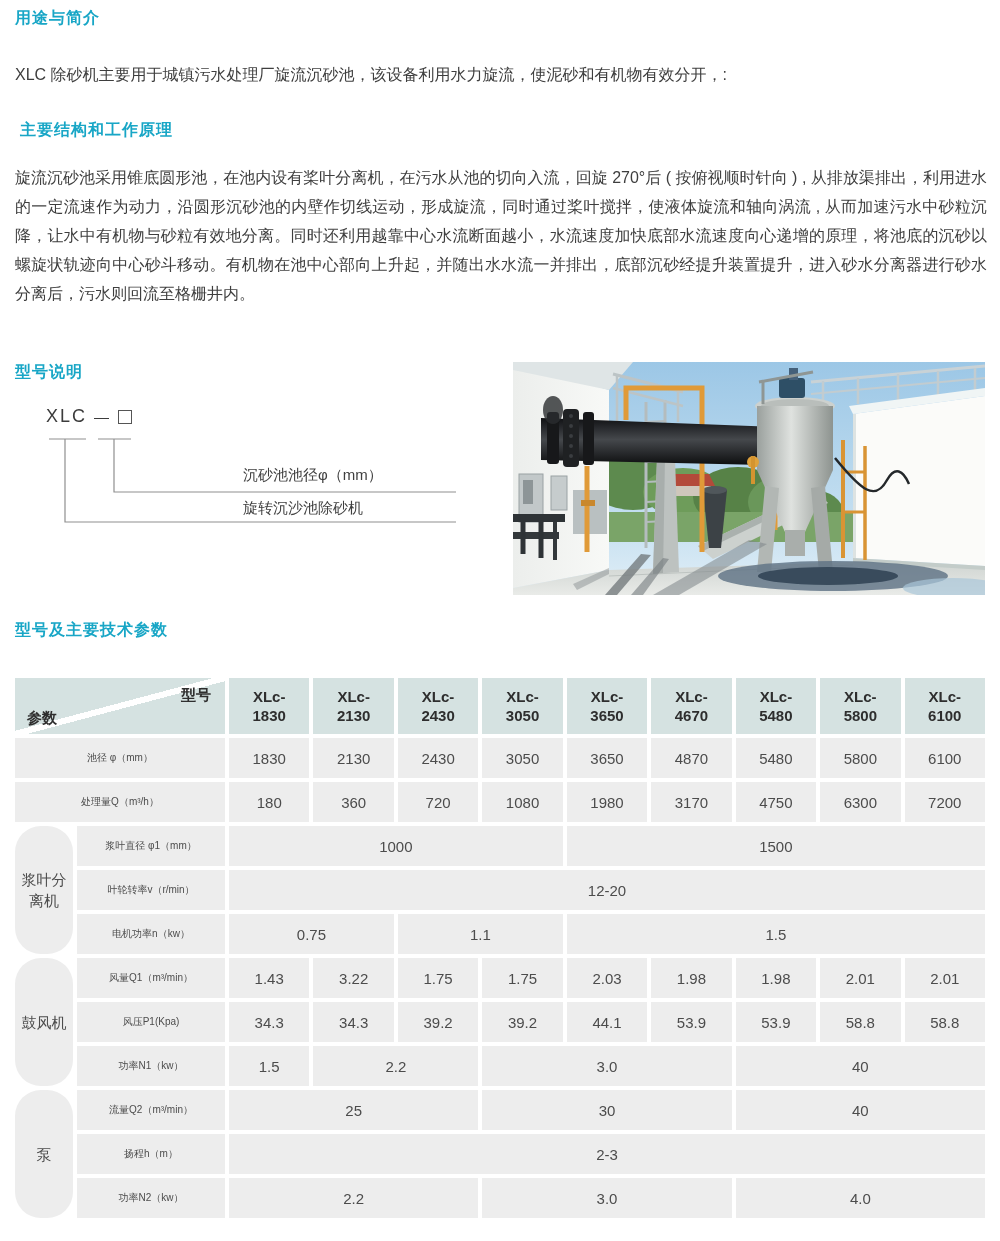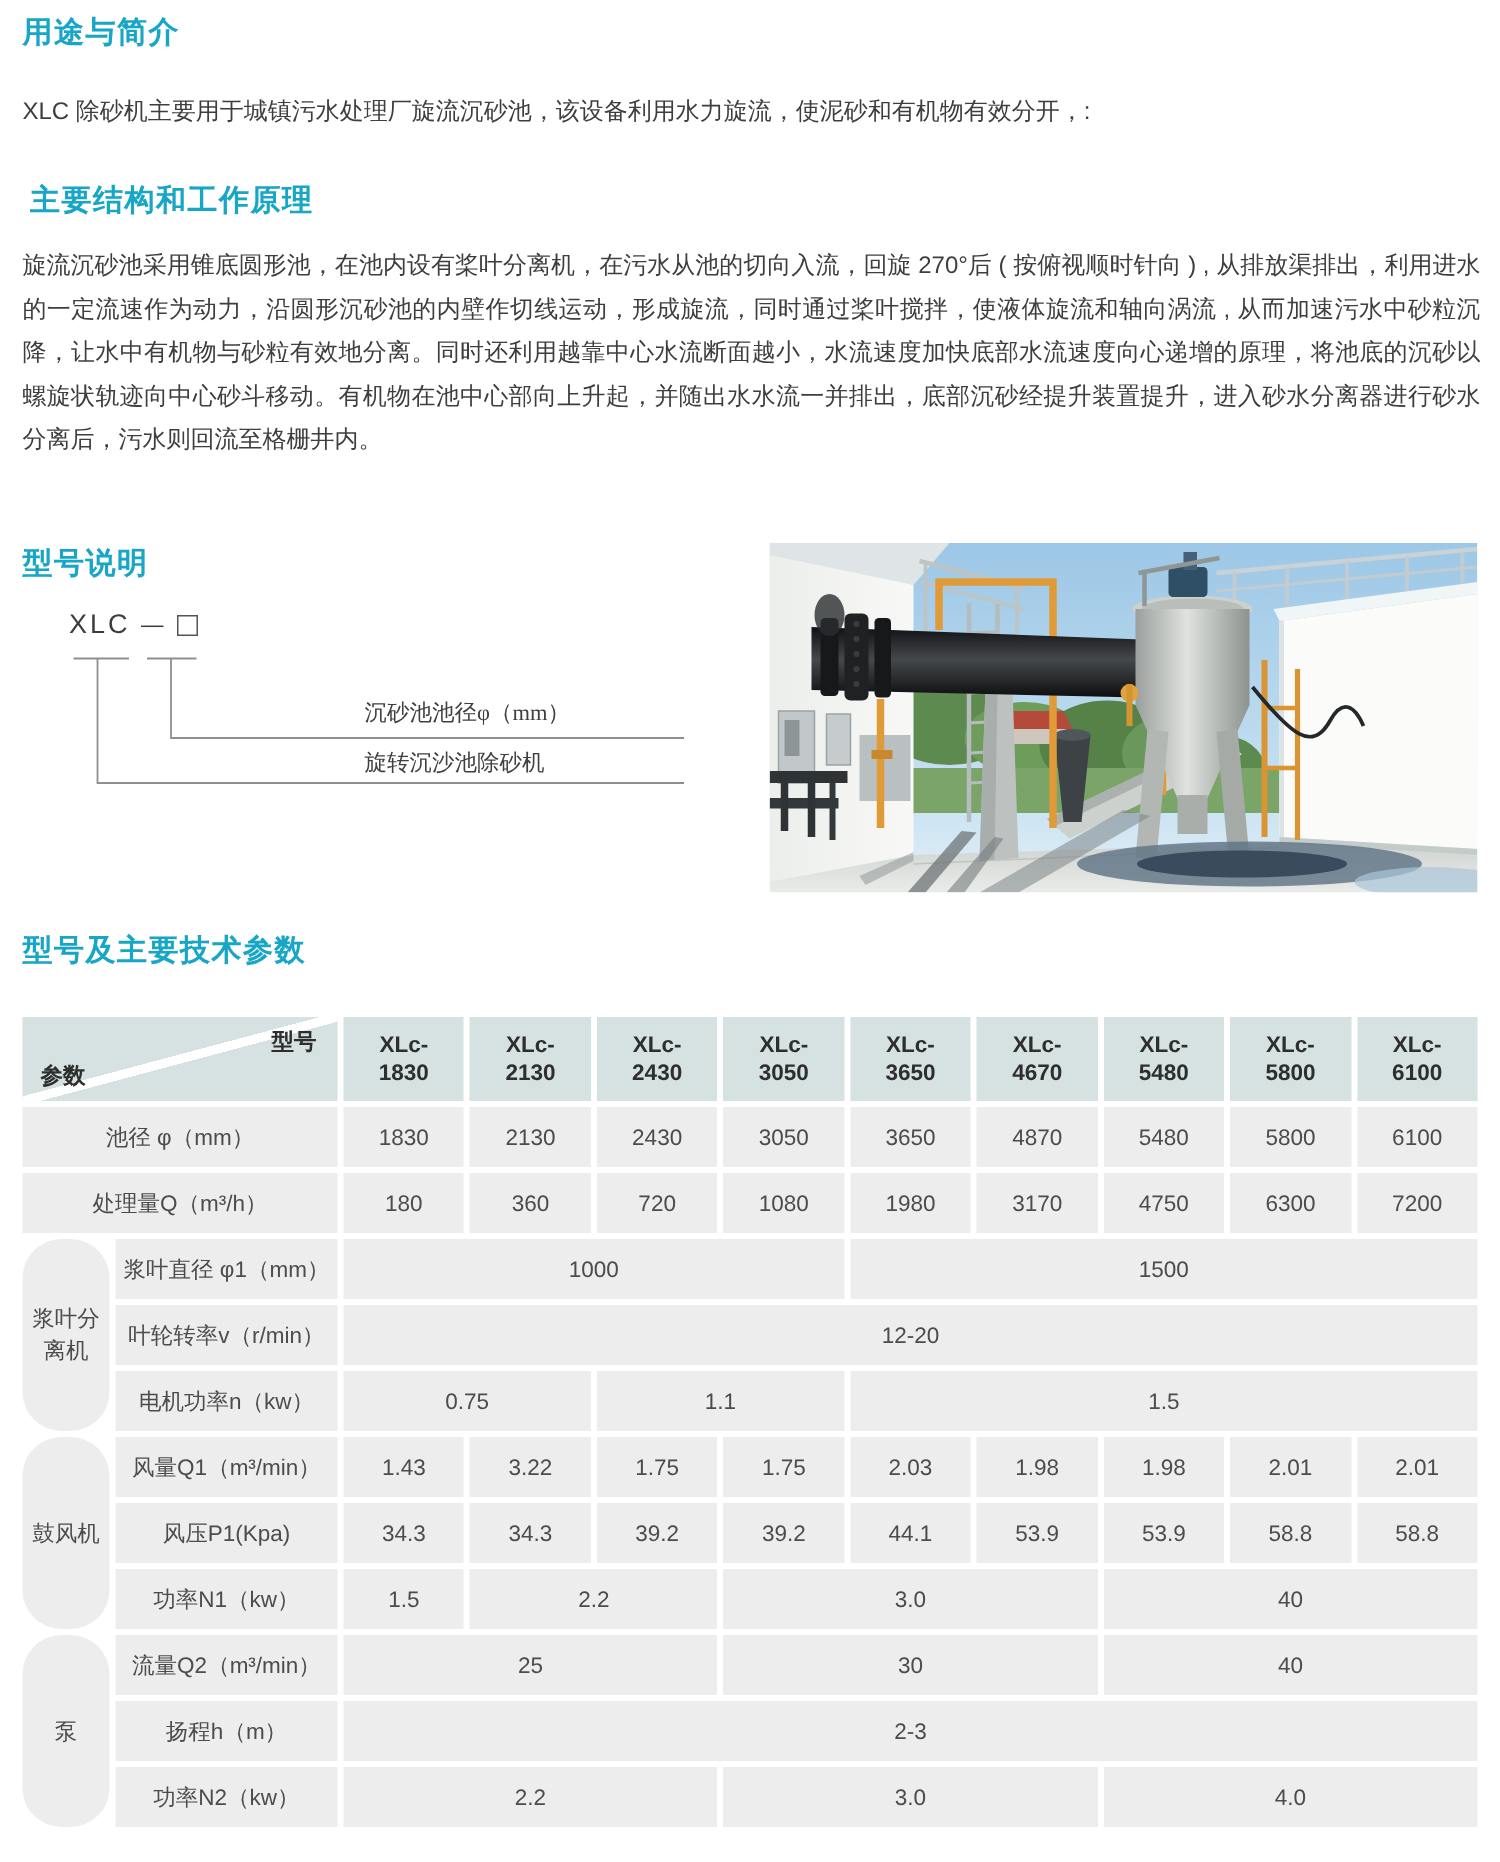--- a/index.html
+++ b/index.html
@@ -1,21 +1,21 @@
 <!DOCTYPE html>
 <html><head>
 <meta charset="utf-8">
 <style>
   html,body{margin:0;padding:0;background:#ffffff;}
   .page{
     position:relative;width:1000px;height:1241px;margin:0 auto;background:#fff;
     font-family:"Liberation Sans","DejaVu Sans",sans-serif;color:#3e3e3e;overflow:hidden;
   }
   .sec-title{
-    position:absolute;font-size:20px;font-weight:bold;color:#18a6c6;letter-spacing:1px;white-space:nowrap;
+    position:absolute;font-size:16px;font-weight:bold;color:#18a6c6;letter-spacing:1px;white-space:nowrap;
   }
   .body-text{
     position:absolute;font-size:16px;line-height:29px;color:#3e3e3e;text-align:justify;
   }
   
   .model-diagram{position:absolute;left:40px;top:406px;width:430px;height:135px;}
   .model-code{position:absolute;left:6px;top:0;display:flex;align-items:center;font-size:18px;color:#3c3c3c;letter-spacing:2px;}
   .model-code .dash{margin:0 7px;font-size:15px;color:#3c3c3c;}
   .model-code .box{display:inline-block;width:12px;height:12px;border:1.5px solid #555;background:#fff;}
   .model-diagram svg{position:absolute;left:0;top:0;}
@@ -34,21 +34,21 @@
   .corner{
     grid-column:span 2;position:relative;
     background:
       linear-gradient(to bottom right,rgba(0,0,0,0) calc(50% - 3px),#ffffff calc(50% - 3px),#ffffff calc(50% + 3px),rgba(0,0,0,0) calc(50% + 3px)),
       #d5e2e1;
   }
   .corner .ct{position:absolute;top:7px;right:14px;}
   .corner .cb{position:absolute;bottom:7px;left:12px;}
   .full{grid-column:span 2;}
   .glab{grid-row:span 3;padding:0 4px;line-height:21px;border-radius:26px;}
-  .lab{white-space:nowrap;font-size:15px;}
+  .lab{white-space:nowrap;font-size:10px;}
   .s2{grid-column:span 2}.s3{grid-column:span 3}.s4{grid-column:span 4}.s5{grid-column:span 5}.s9{grid-column:span 9}
 </style>
 </head>
 <body>
 
 <div class="page">
 
   <div class="sec-title" style="left:15px;top:8px;">用途与简介</div>
   <div class="body-text" style="left:15px;top:60px;width:972px;">XLC 除砂机主要用于城镇污水处理厂旋流沉砂池，该设备利用水力旋流，使泥砂和有机物有效分开，:</div>
 
@@ -62,21 +62,21 @@
       <line x1="9" y1="33" x2="46" y2="33" stroke="#8f8f8f" stroke-width="1.2"></line>
       <line x1="58" y1="33" x2="91" y2="33" stroke="#8f8f8f" stroke-width="1.2"></line>
       <path d="M74,33 V86 H416" fill="none" stroke="#8f8f8f" stroke-width="1.2"></path>
       <path d="M25,33 V116 H416" fill="none" stroke="#8f8f8f" stroke-width="1.2"></path>
     </svg>
     <div class="model-code">
       <span>XLC</span>
         <span class="dash">—</span>
         <span class="box"></span>
     </div>
-    <div class="diag-label" style="left:203px;top:60px;font-family:Liberation Serif, serif;">沉砂池池径φ（mm）</div>
+    <div class="diag-label" style="left:203px;top:60px;">沉砂池池径φ（mm）</div>
     <div class="diag-label" style="left:203px;top:93px;text-align:center;">旋转沉沙池除砂机</div>
   </div>
 
   <div class="photo">
     <svg width="472" height="233" viewBox="0 0 472 233">
       <defs>
         <linearGradient id="sky" x1="0" y1="0" x2="0" y2="1">
           <stop offset="0" stop-color="#9cc7e6"></stop>
             <stop offset="0.7" stop-color="#c6e0f1"></stop>
             <stop offset="1" stop-color="#e2eff7"></stop>

